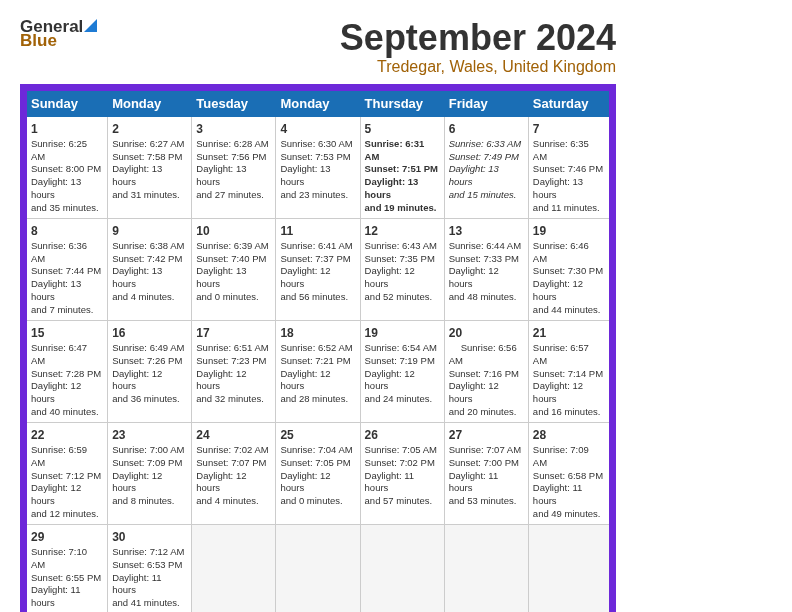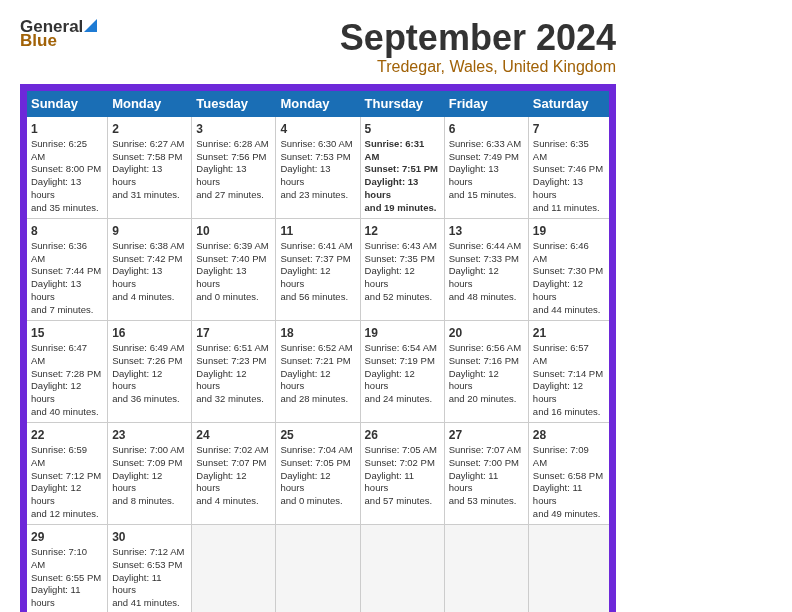--- a/index.html
+++ b/index.html
@@ -150,21 +150,21 @@
 Daylight: 13 hours
 and 27 minutes.</span></td>
           <td><span class="day-num">4</span><span class="day-info" style="white-space: pre-line;">Sunrise: 6:30 AM
 Sunset: 7:53 PM
 Daylight: 13 hours
 and 23 minutes.</span></td>
           <td><span class="day-num">5</span><span class="day-info" style="white-space: pre-line; font-weight: bold;">Sunrise: 6:31 AM
 Sunset: 7:51 PM
 Daylight: 13 hours
 and 19 minutes.</span></td>
-          <td><span class="day-num">6</span><span class="day-info" style="white-space: pre-line;">Sunrise: 6:33 AM
+          <td><span class="day-num">6</span><span class="day-info" style="white-space: pre-line; font-style: italic;">Sunrise: 6:33 AM
 Sunset: 7:49 PM
 Daylight: 13 hours
 and 15 minutes.</span></td>
           <td><span class="day-num">7</span><span class="day-info" style="white-space: pre-line;">Sunrise: 6:35 AM
 Sunset: 7:46 PM
 Daylight: 13 hours
 and 11 minutes.</span></td>
         </tr>
         <tr>
           <td><span class="day-num">8</span><span class="day-info" style="white-space: pre-line;">Sunrise: 6:36 AM
@@ -210,21 +210,21 @@
 Daylight: 12 hours
 and 32 minutes.</span></td>
           <td><span class="day-num">18</span><span class="day-info" style="white-space: pre-line; text-align: center;">Sunrise: 6:52 AM
 Sunset: 7:21 PM
 Daylight: 12 hours
 and 28 minutes.</span></td>
           <td><span class="day-num">19</span><span class="day-info" style="white-space: pre-line;">Sunrise: 6:54 AM
 Sunset: 7:19 PM
 Daylight: 12 hours
 and 24 minutes.</span></td>
-          <td><span class="day-num">20</span><span class="day-info" style="white-space: pre-line;">Sunrise: 6:56 AM
+          <td><span class="day-num">20</span><span class="day-info" style="white-space: pre-line; margin-left: 12px;">Sunrise: 6:56 AM
 Sunset: 7:16 PM
 Daylight: 12 hours
 and 20 minutes.</span></td>
           <td><span class="day-num">21</span><span class="day-info" style="white-space: pre-line;">Sunrise: 6:57 AM
 Sunset: 7:14 PM
 Daylight: 12 hours
 and 16 minutes.</span></td>
         </tr>
         <tr>
           <td><span class="day-num">22</span><span class="day-info" style="white-space: pre-line;">Sunrise: 6:59 AM

